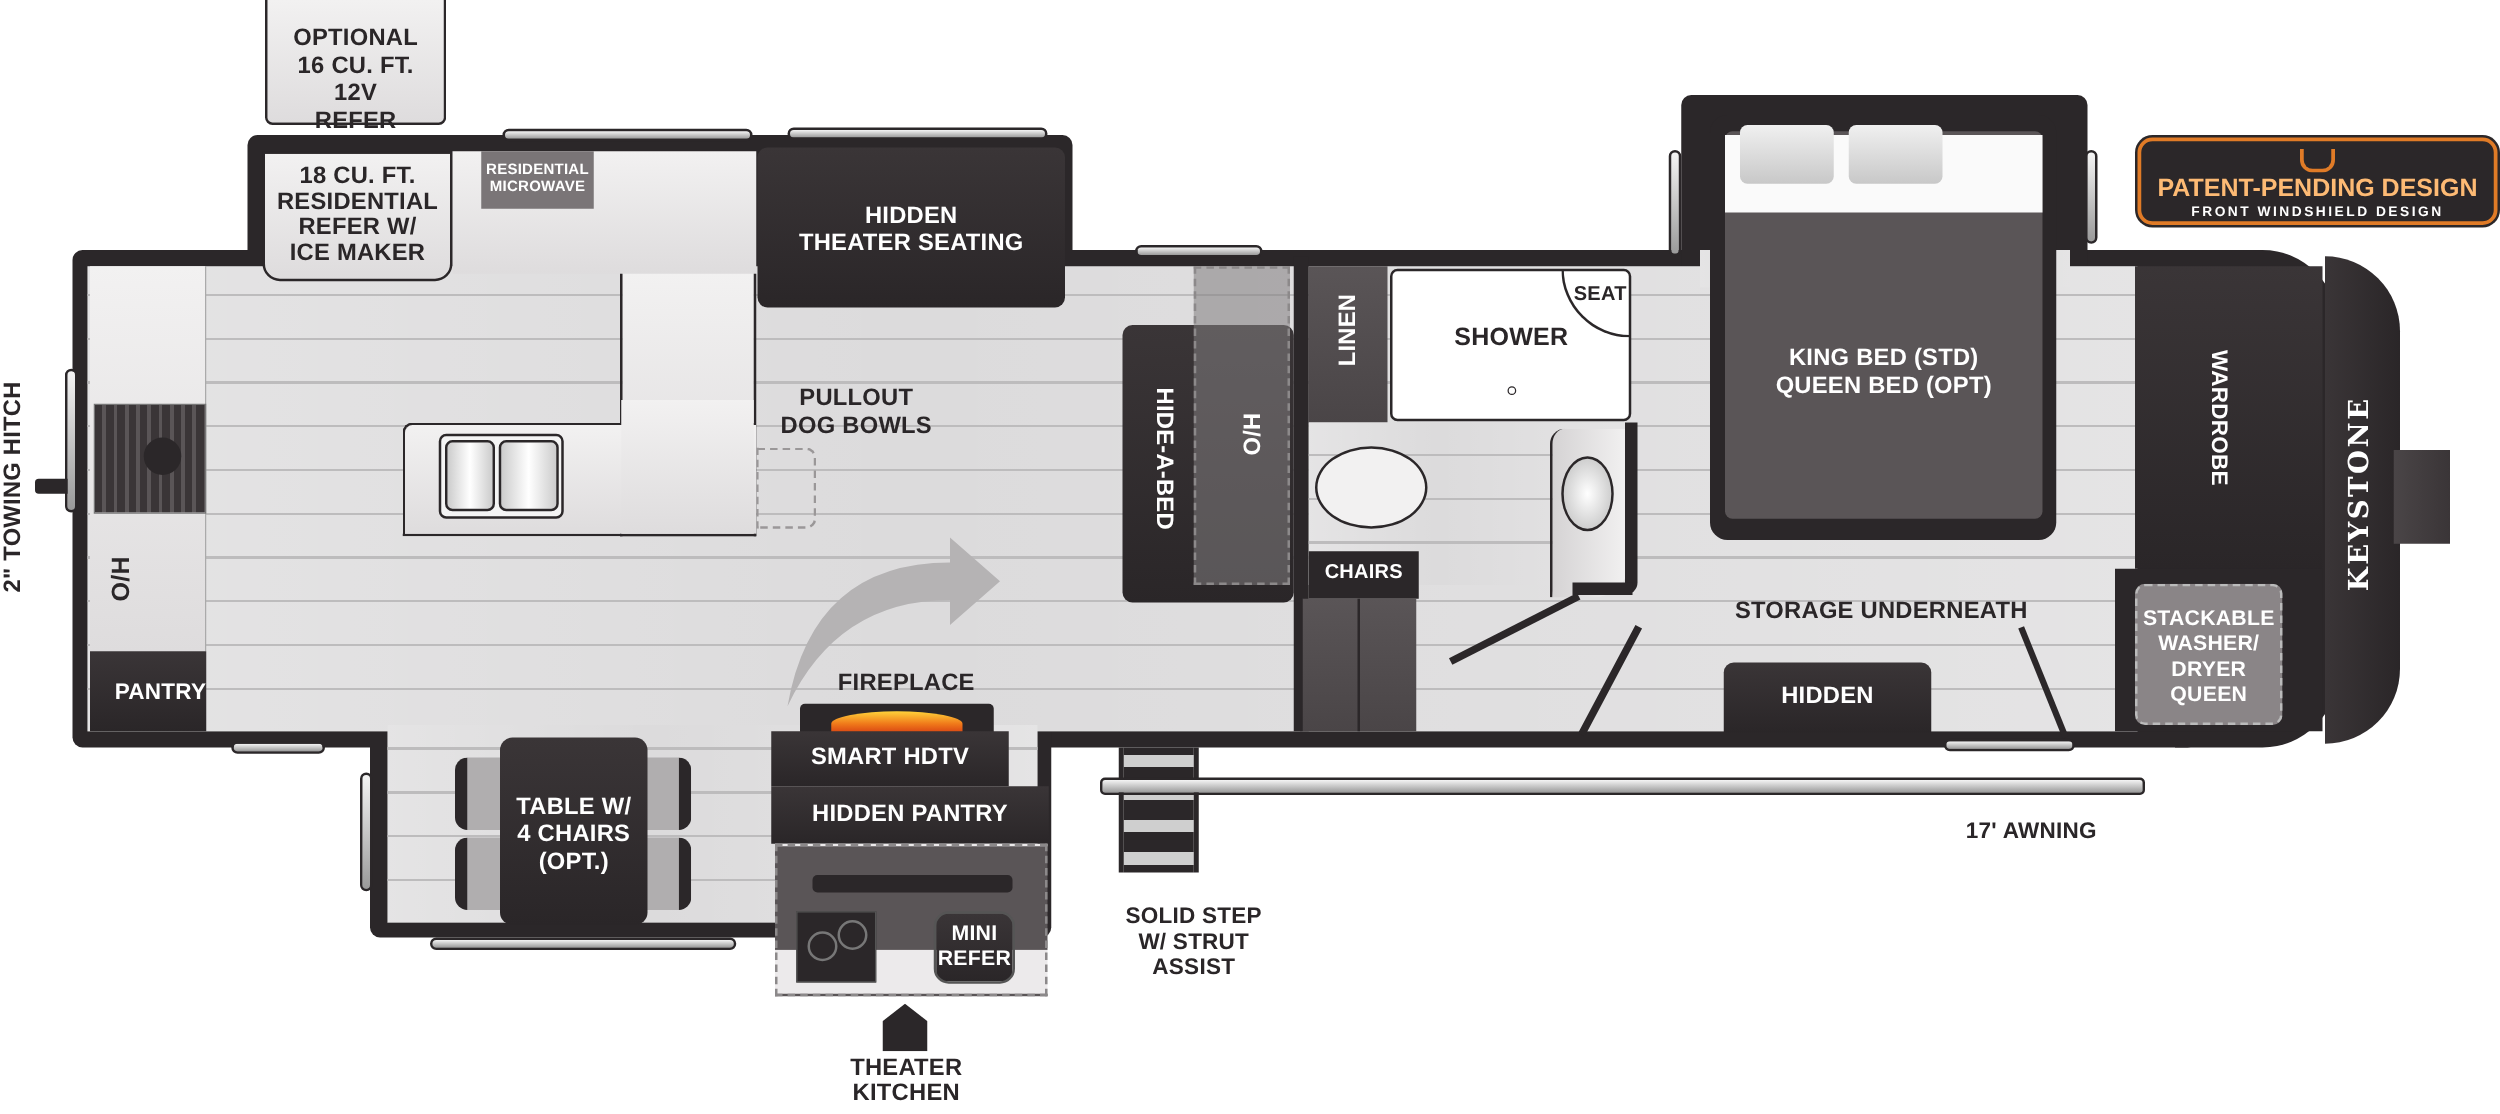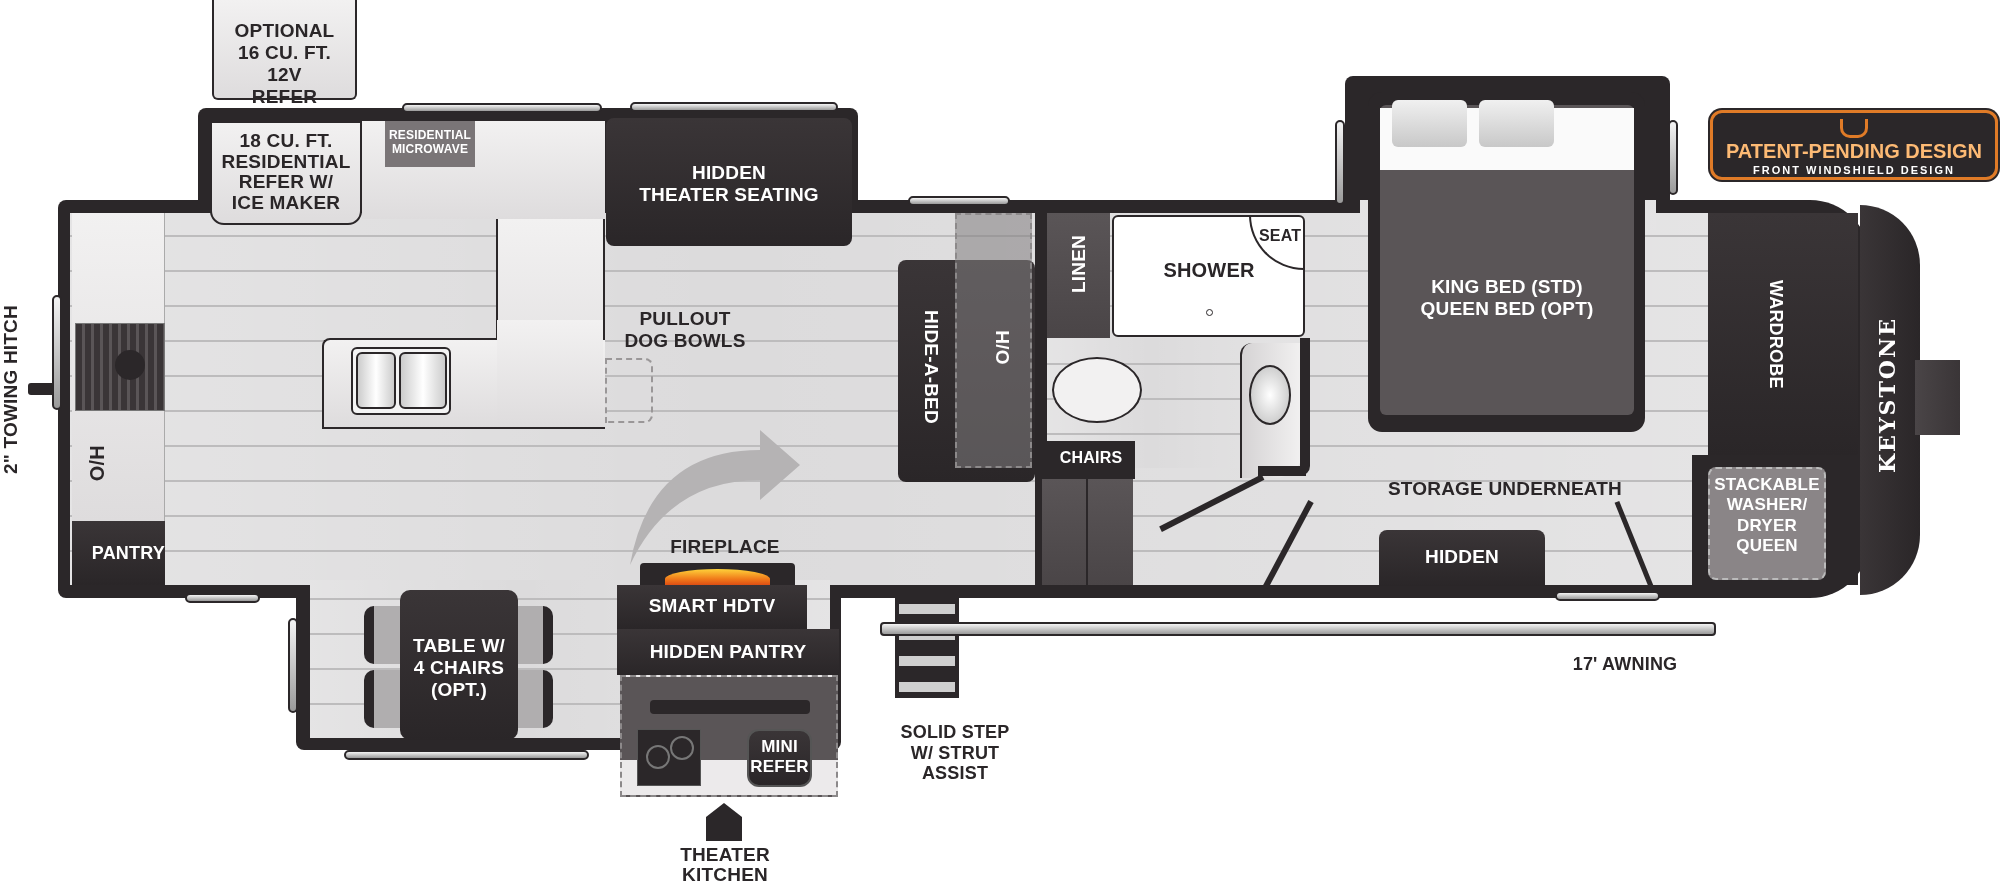--- a/index.html
+++ b/index.html
@@ -193,21 +193,21 @@
 <div class="abs lbl lbl-dark" style="left:1370px;top:466px;width:270px;font-size:19px;margin-top:12px;">STORAGE UNDERNEATH</div>
 <div class="abs dark-block lbl lbl-white" style="left:1379px;top:530px;width:166px;height:56px;border-radius:8px 8px 0 0;padding-top:16px;font-size:19px;">
   <span>HIDDEN</span>
 </div>
 <div class="abs window" style="left:1555px;top:591px;width:105px;height:10px;"></div>
 <div class="abs" style="left:1650px;top:495px;width:5px;height:95px;background:#2b2729;transform:rotate(-22deg);transform-origin:bottom center;"></div>
 
 <div class="abs dark-block" style="left:1708px;top:213px;width:150px;height:242px;border-radius:0;"></div>
 <div class="abs lbl lbl-white vtext" style="left:1765px;top:280px;font-size:18px;">WARDROBE</div>
 <div class="abs wall" style="left:1692px;top:455px;width:166px;height:130px;"></div>
-<div class="abs lbl lbl-white" style="left:1708px;top:467px;width:118px;height:113px;background:#8a8587;border:2px dashed #bbb;border-radius:8px;font-size:17px;padding-top:6px;line-height:1.2;">
+<div class="abs lbl lbl-white" style="left:1708px;top:467px;width:118px;height:113px;background:#8a8587;border:2px dashed #bbb;border-radius:8px;font-size:17px;padding-top:16px;line-height:1.2;">
   <div>STACKABLE</div>
   <div>WASHER/</div>
   <div>DRYER</div>
   <div>QUEEN</div>
 </div>
 
 <div class="abs" style="left:1710px;top:110px;width:288px;height:70px;background:#2b2729;border:3px solid #e07b27;border-radius:12px;text-align:center;box-shadow:0 0 0 2px #2b2729;">
   <div style="margin:6px auto 0;width:22px;height:16px;border:3px solid #e07b27;border-top:none;border-radius:0 0 10px 10px;"></div>
   <div style="color:#fdba74;font-weight:bold;font-size:20px;margin-top:2px;">PATENT-PENDING DESIGN</div>
   <div style="color:#ffffff;font-weight:bold;font-size:11px;letter-spacing:2px;margin-top:1px;">FRONT WINDSHIELD DESIGN</div>

